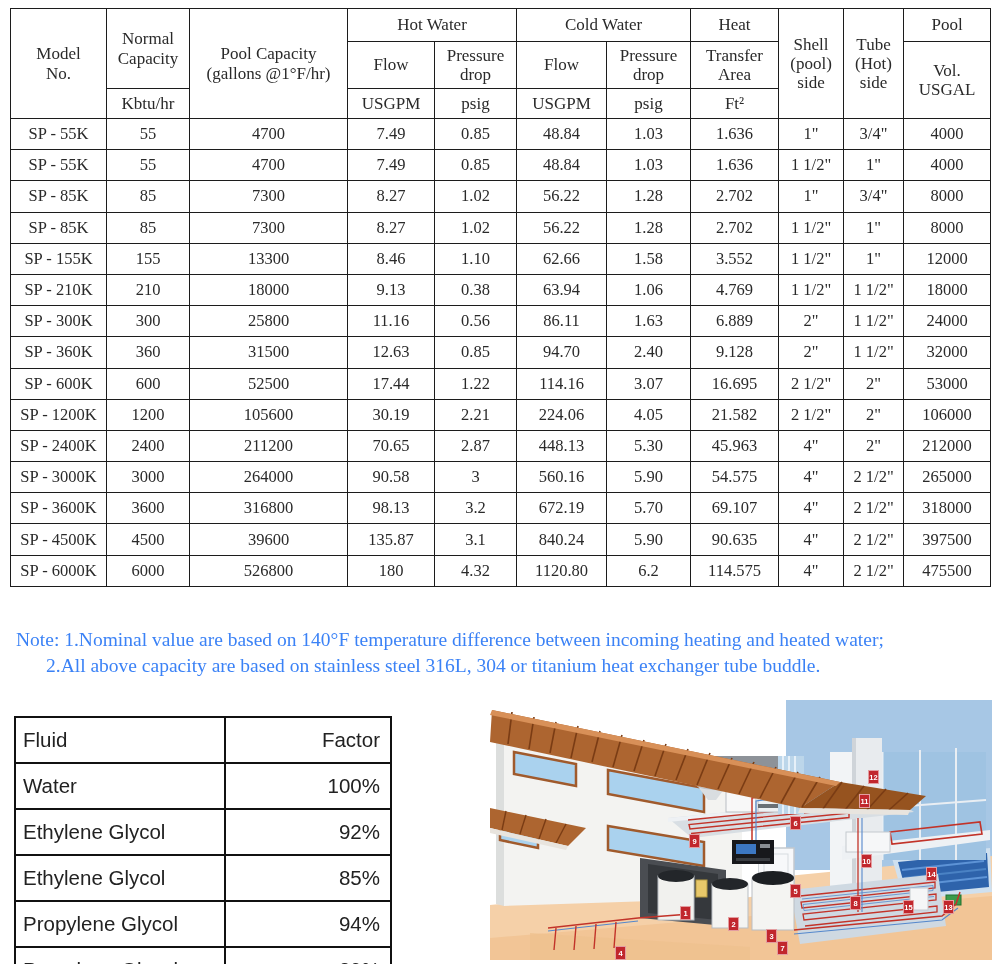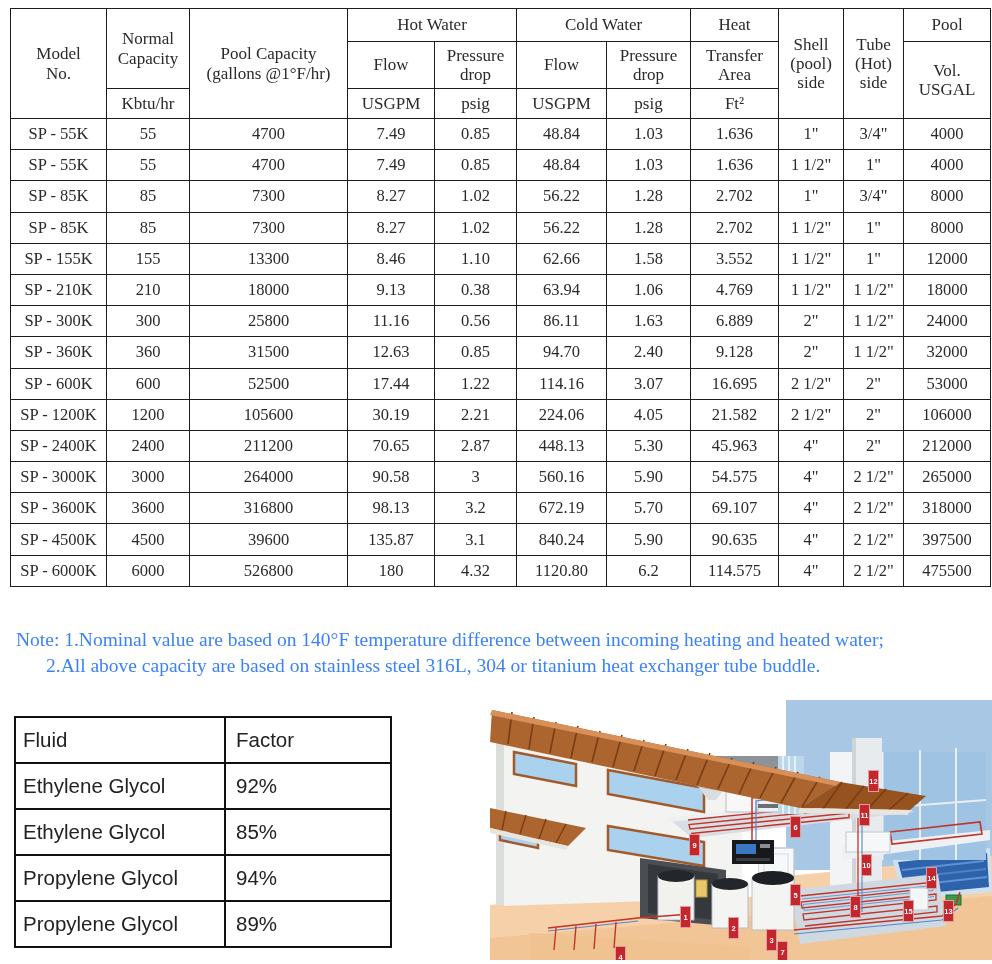--- a/index.html
+++ b/index.html
@@ -22,26 +22,26 @@
   .notes{position:absolute;left:16px;top:627px;width:966px;font-size:19.5px;line-height:26px;
          color:#3b82f6;font-family:"Liberation Serif",serif;}
   .notes .note2{padding-left:30px;}
 
   
   .fluid-table{position:absolute;left:14px;top:716px;width:376px;border-collapse:collapse;
                font-family:"Liberation Sans",sans-serif;table-layout:fixed;}
   .fluid-table th,.fluid-table td{border:2px solid #111;color:#222;font-weight:normal;
                font-size:20.5px;height:24.6px;padding:10px;box-sizing:border-box;}
   .fluid-table .c-fluid{text-align:left;padding-left:7px;}
-  .fluid-table .c-factor{text-align:left;}
+  .fluid-table .c-factor{text-align:right;}
 
   
   .illustration{position:absolute;left:490px;top:700px;width:502px;height:260px;overflow:hidden;}
   .illustration svg{display:block;}
-  .marker{position:absolute;width:11px;height:22px;background:#c1272d;color:#fff;
+  .marker{position:absolute;width:11px;height:14px;background:#c1272d;color:#fff;
           font:bold 7.5px "Liberation Sans",sans-serif;display:flex;align-items:center;
           justify-content:center;box-sizing:border-box;border:1px solid rgba(255,255,255,.55);}
 </style>
 </head>
 <body>
 
 <div class="canvas">
 
   <table class="spec-table">
     <colgroup>
@@ -296,20 +296,24 @@
         <col style="width:166px">
       </colgroup>
     <thead>
       <tr>
         <th class="c-fluid">Fluid</th>
         <th class="c-factor">Factor</th>
       </tr>
     </thead>
     <tbody id="fluid-body">
         <tr>
+          <td class="c-fluid">Water</td>
+          <td class="c-factor">100%</td>
+        </tr>
+        <tr>
           <td class="c-fluid">Ethylene Glycol</td>
           <td class="c-factor">92%</td>
         </tr>
         <tr>
           <td class="c-fluid">Ethylene Glycol</td>
           <td class="c-factor">85%</td>
         </tr>
         <tr>
           <td class="c-fluid">Propylene Glycol</td>
           <td class="c-factor">94%</td>
@@ -487,21 +491,21 @@
         <div class="marker" style="left: 190px; top: 206px;">1</div>
         <div class="marker" style="left: 238px; top: 217px;">2</div>
         <div class="marker" style="left: 276px; top: 229px;">3</div>
         <div class="marker" style="left: 125px; top: 246px;">4</div>
         <div class="marker" style="left: 300px; top: 184px;">5</div>
         <div class="marker" style="left: 300px; top: 116px;">6</div>
         <div class="marker" style="left: 287px; top: 241px;">7</div>
         <div class="marker" style="left: 360px; top: 196px;">8</div>
         <div class="marker" style="left: 199px; top: 134px;">9</div>
         <div class="marker" style="left: 371px; top: 154px;">10</div>
-        <div class="marker" style="left: 369px; top: 104px;">11</div>
+        <div class="marker" style="left: 369px; top: 94px;">11</div>
         <div class="marker" style="left: 378px; top: 70px;">12</div>
         <div class="marker" style="left: 453px; top: 200px;">13</div>
         <div class="marker" style="left: 436px; top: 167px;">14</div>
         <div class="marker" style="left: 413px; top: 200px;">15</div>
       </div>
   </div>
 
 </div>
 
 </body></html>

